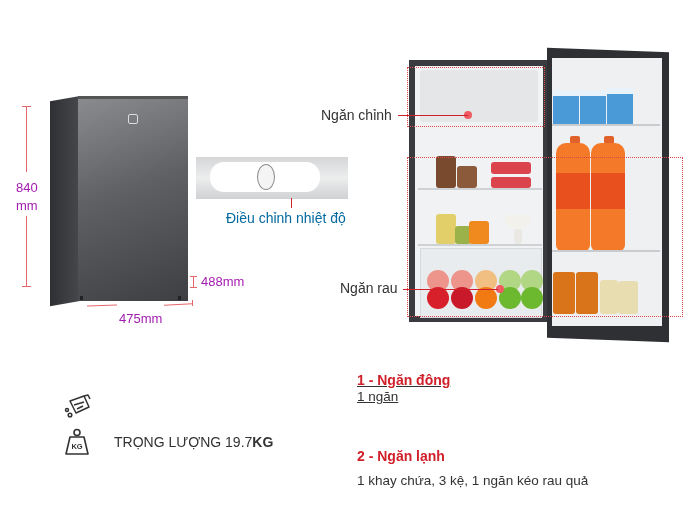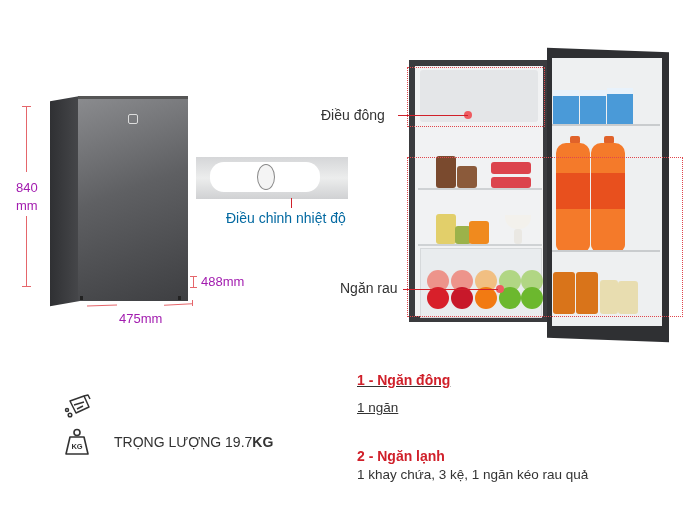--- a/index.html
+++ b/index.html
@@ -131,21 +131,21 @@
   <div class="jar" style="left:618px;top:281px;width:20px;height:33px;background:#e8ddb0;"></div>
 
   <div class="zone" style="left:407px;top:67px;width:136px;height:58px;"></div>
   <div class="zone" style="left:407px;top:157px;width:274px;height:158px;"></div>
   <div class="dot" style="left:464px;top:111px;"></div>
   <div class="dot" style="left:496px;top:285px;"></div>
   <div class="abs" style="left:398px;top:115px;width:70px;height:1px;background:#d0202a;"></div>
   <div class="abs" style="left:403px;top:289px;width:95px;height:1px;background:#d0202a;"></div>
 </div>
 
-<div class="abs" style="left:321px;top:107px;font-size:14px;color:#333;">Điều đông</div>
+<div class="abs" style="left:321px;top:107px;font-size:14px;color:#333;">Ngăn chỉnh</div>
 <div class="abs" style="left:340px;top:280px;font-size:14px;color:#333;">Ngăn rau</div>
 
 <div class="abs" style="left:62px;top:393px;display:flex;align-items:center;">
   <svg width="30" height="26" viewBox="0 0 30 26">
     <g fill="none" stroke="#333" stroke-width="1.5" stroke-linejoin="round">
       <path d="M8 8 L22 3 L27 14 L14 20 Z"></path>
       <path d="M22 3 L26 2 L28 6"></path>
       <path d="M12 12 L22 9"></path>
       <path d="M15 16 L21 13"></path>
       <circle cx="5" cy="17" r="1.5"></circle>
@@ -162,18 +162,18 @@
     </g>
     <text x="13" y="21" text-anchor="middle" font-family="Liberation Sans, sans-serif" font-size="7.5" font-weight="bold" fill="#333">KG</text>
   </svg>
   <div class="info-text" style="margin-left:24px;">
     <span>TRỌNG LƯỢNG 19.7</span><b>KG</b>
   </div>
 </div>
 
 <div class="abs" style="left:357px;top:372px;text-decoration:underline;">
   <div class="sec-title">1 - Ngăn đông</div>
-  <div class="sec-desc" style="margin-top:12px;">1 ngăn</div>
+  <div class="sec-desc" style="margin-top:1px;">1 ngăn</div>
 </div>
 <div class="abs" style="left:357px;top:448px;">
   <div class="sec-title">2 - Ngăn lạnh</div>
-  <div class="sec-desc" style="margin-top:3px;">1 khay chứa, 3 kệ, 1 ngăn kéo rau quả</div>
+  <div class="sec-desc" style="margin-top:9px;">1 khay chứa, 3 kệ, 1 ngăn kéo rau quả</div>
 </div>
 
 </body></html>

